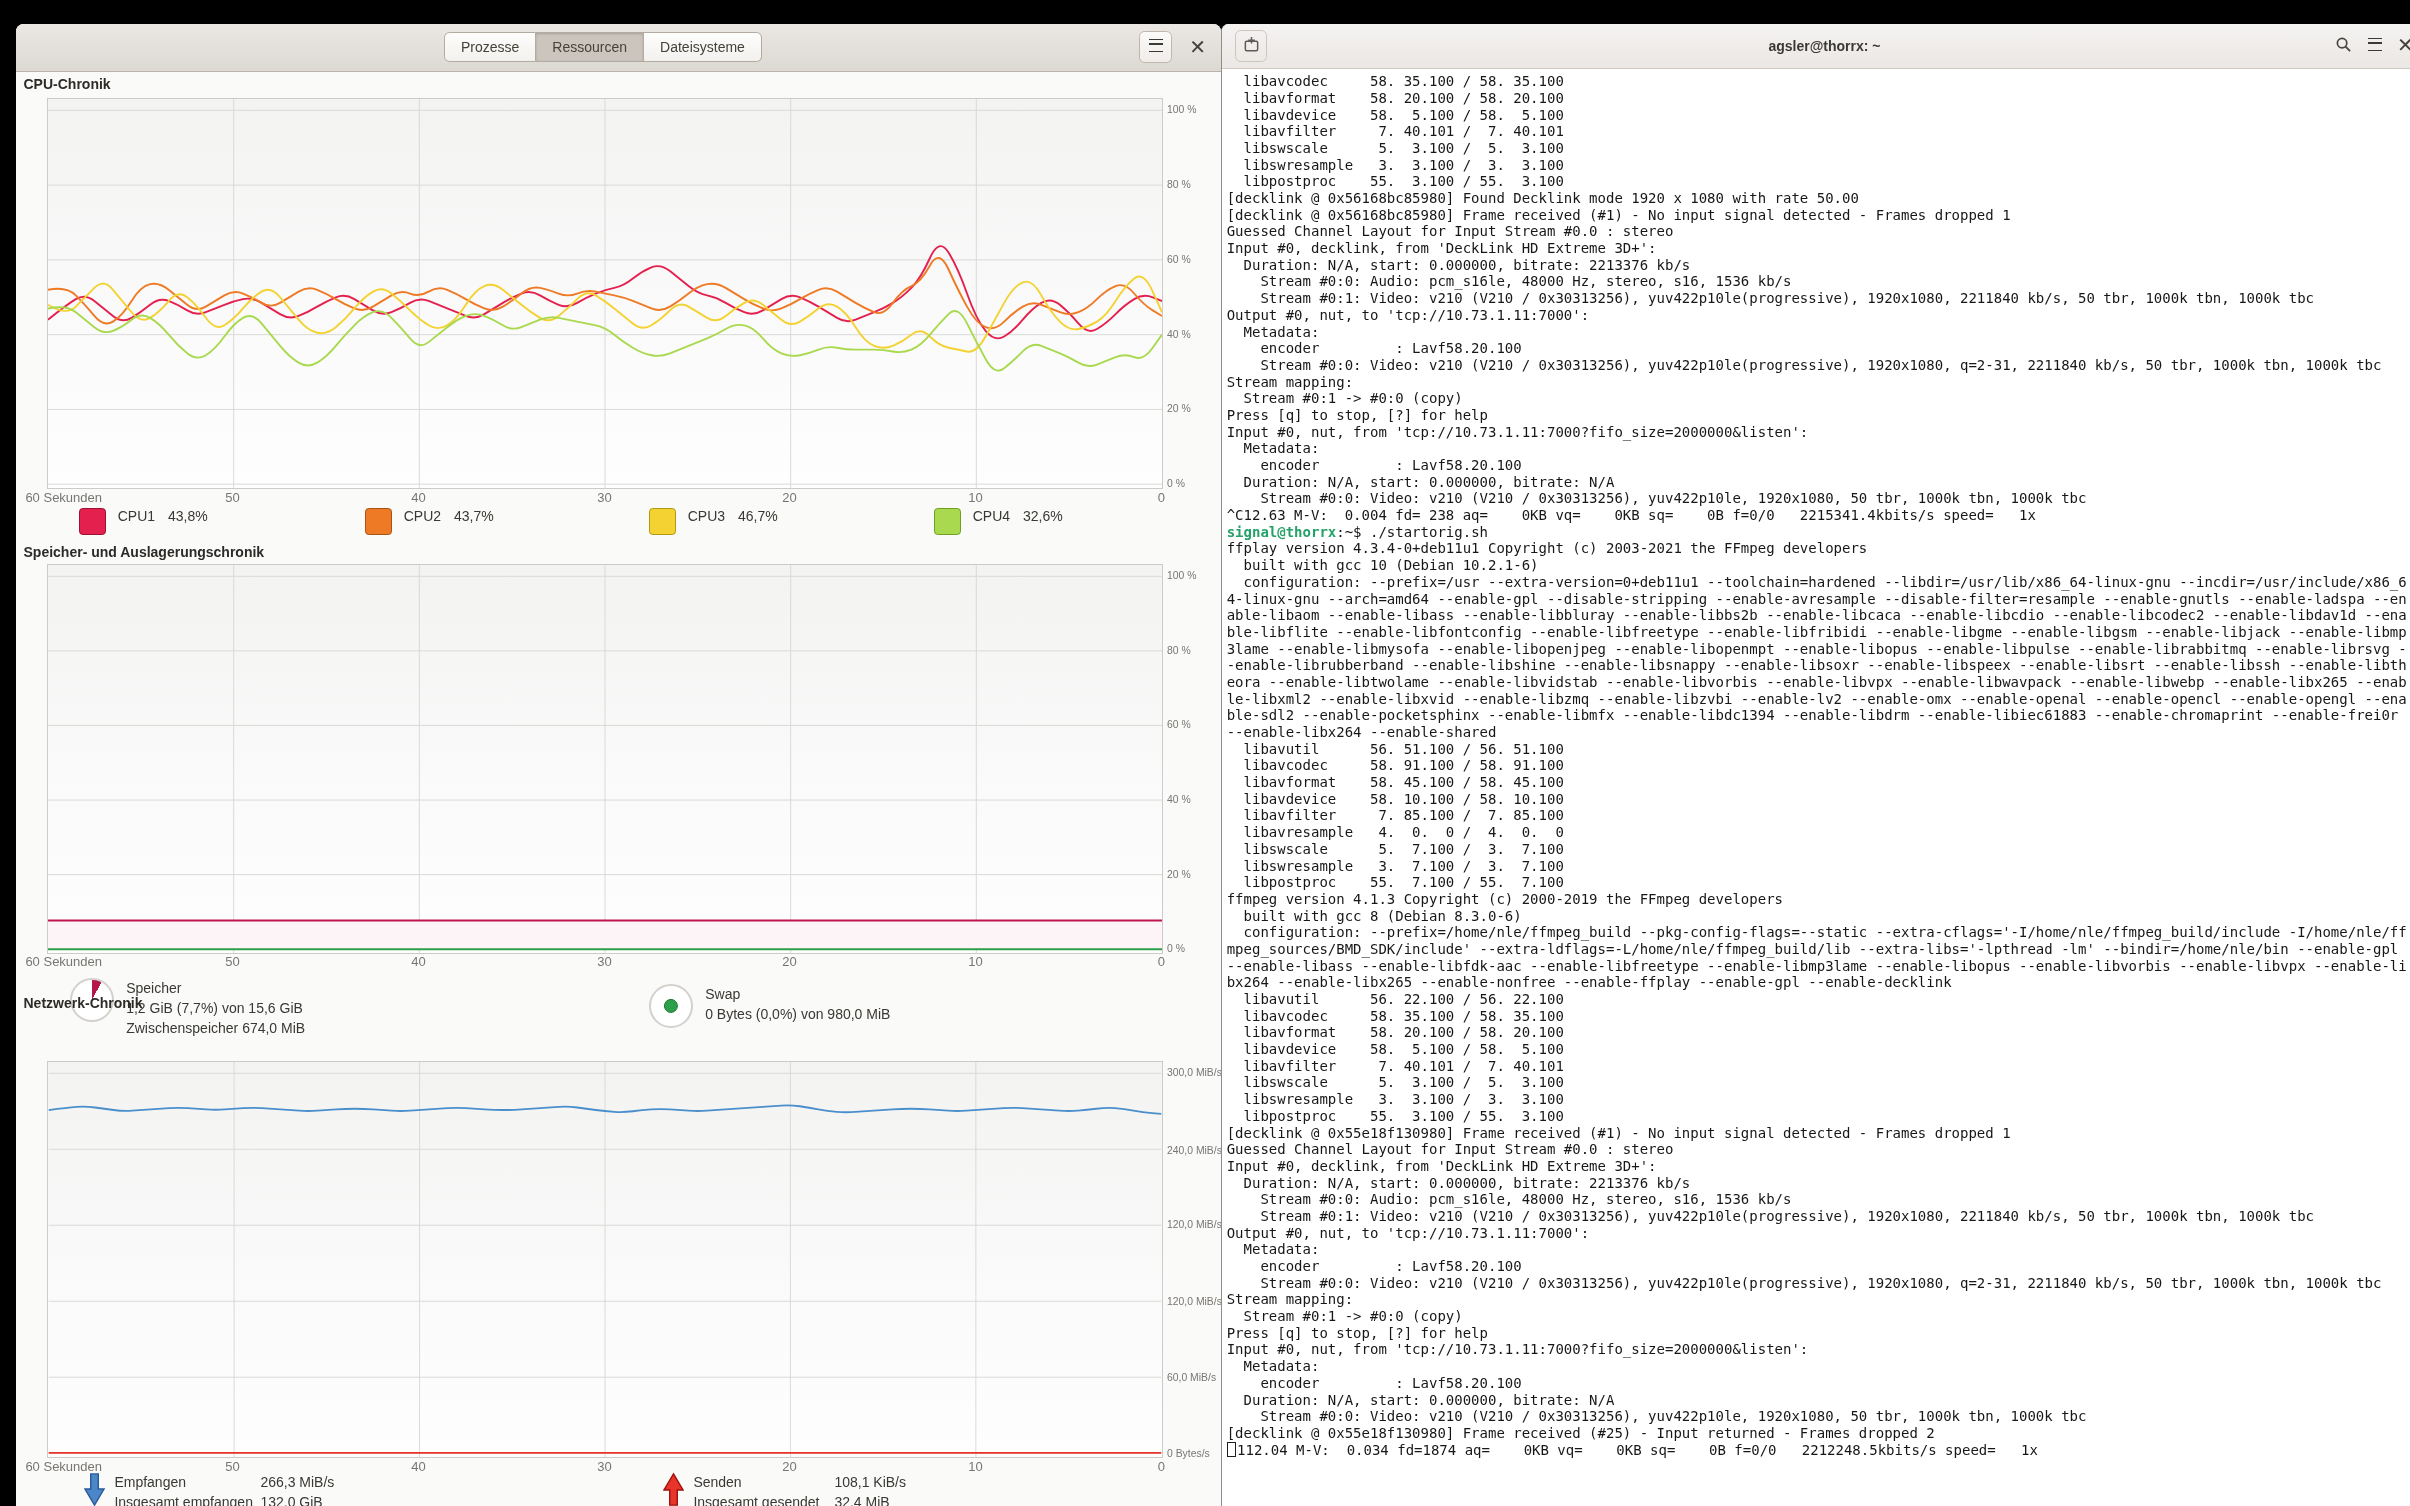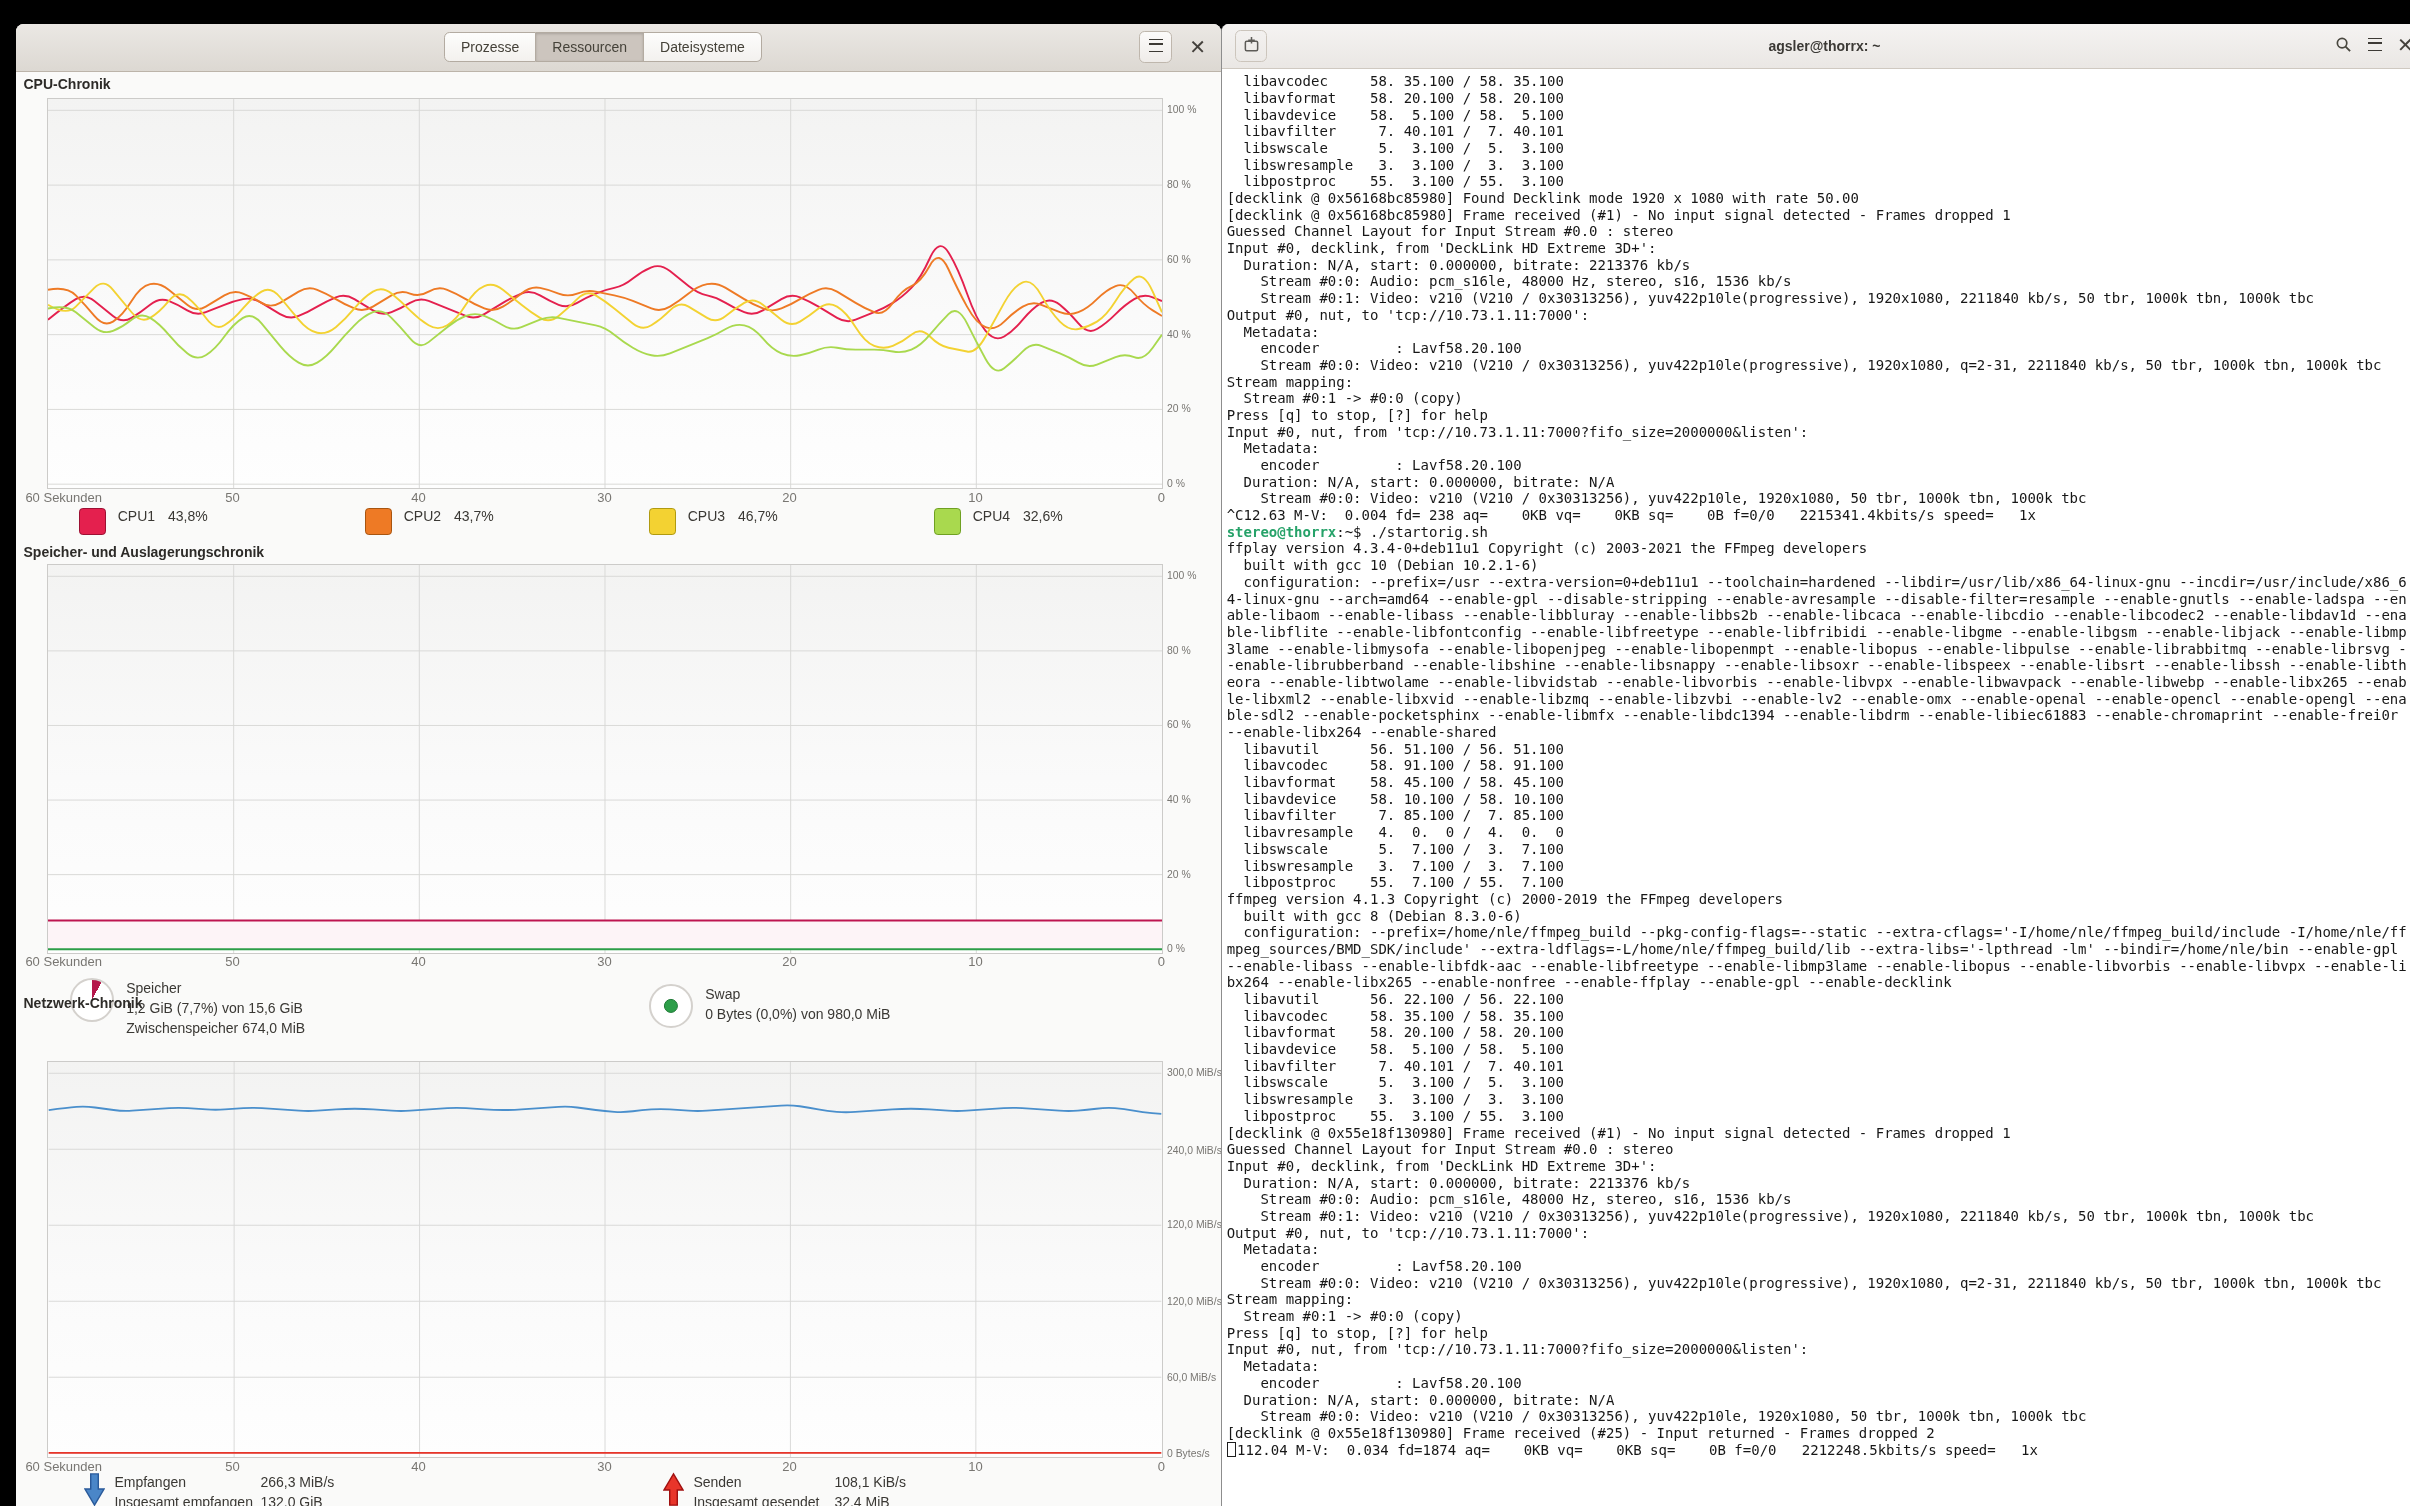--- a/index.html
+++ b/index.html
@@ -287,21 +287,21 @@
       <div class="line">    Stream #0:0: Video: v210 (V210 / 0x30313256), yuv422p10le(progressive), 1920x1080, q=2-31, 2211840 kb/s, 50 tbr, 1000k tbn, 1000k tbc</div>
       <div class="line">Stream mapping:</div>
       <div class="line">  Stream #0:1 -&gt; #0:0 (copy)</div>
       <div class="line">Press [q] to stop, [?] for help</div>
       <div class="line">Input #0, nut, from 'tcp://10.73.1.11:7000?fifo_size=2000000&amp;listen':</div>
       <div class="line">  Metadata:</div>
       <div class="line">    encoder         : Lavf58.20.100</div>
       <div class="line">  Duration: N/A, start: 0.000000, bitrate: N/A</div>
       <div class="line">    Stream #0:0: Video: v210 (V210 / 0x30313256), yuv422p10le, 1920x1080, 50 tbr, 1000k tbn, 1000k tbc</div>
       <div class="line">^C12.63 M-V:  0.004 fd= 238 aq=    0KB vq=    0KB sq=    0B f=0/0   2215341.4kbits/s speed=   1x</div>
-      <div class="line"><span class="prompt-user">stereo@thorrx</span>:~$ ./startorig.sh</div>
+      <div class="line"><span class="prompt-user">signal@thorrx</span>:~$ ./startorig.sh</div>
       <div class="line">ffplay version 4.3.4-0+deb11u1 Copyright (c) 2003-2021 the FFmpeg developers</div>
       <div class="line">  built with gcc 10 (Debian 10.2.1-6)</div>
       <div class="line">  configuration: --prefix=/usr --extra-version=0+deb11u1 --toolchain=hardened --libdir=/usr/lib/x86_64-linux-gnu --incdir=/usr/include/x86_6</div>
       <div class="line">4-linux-gnu --arch=amd64 --enable-gpl --disable-stripping --enable-avresample --disable-filter=resample --enable-gnutls --enable-ladspa --en</div>
       <div class="line">able-libaom --enable-libass --enable-libbluray --enable-libbs2b --enable-libcaca --enable-libcdio --enable-libcodec2 --enable-libdav1d --ena</div>
       <div class="line">ble-libflite --enable-libfontconfig --enable-libfreetype --enable-libfribidi --enable-libgme --enable-libgsm --enable-libjack --enable-libmp</div>
       <div class="line">3lame --enable-libmysofa --enable-libopenjpeg --enable-libopenmpt --enable-libopus --enable-libpulse --enable-librabbitmq --enable-librsvg -</div>
       <div class="line">-enable-librubberband --enable-libshine --enable-libsnappy --enable-libsoxr --enable-libspeex --enable-libsrt --enable-libssh --enable-libth</div>
       <div class="line">eora --enable-libtwolame --enable-libvidstab --enable-libvorbis --enable-libvpx --enable-libwavpack --enable-libwebp --enable-libx265 --enab</div>
       <div class="line">le-libxml2 --enable-libxvid --enable-libzmq --enable-libzvbi --enable-lv2 --enable-omx --enable-openal --enable-opencl --enable-opengl --ena</div>

